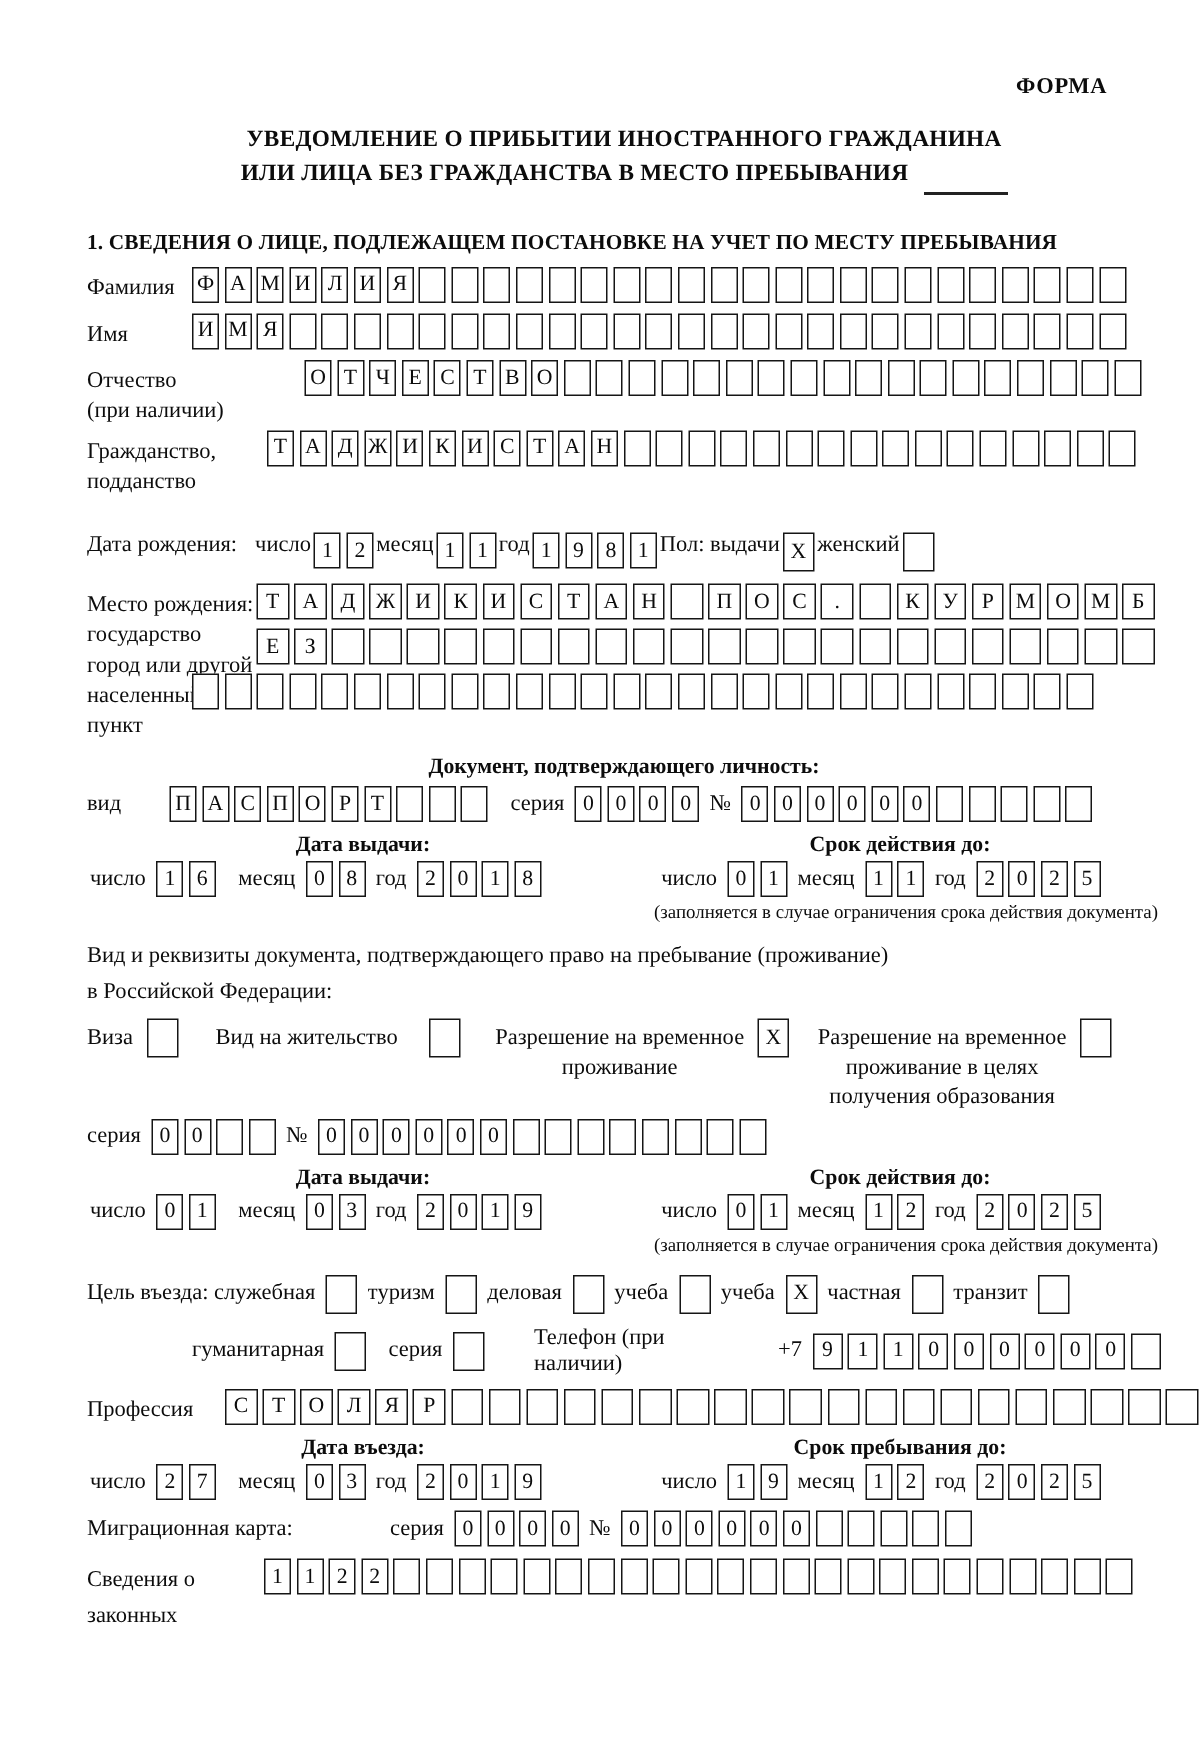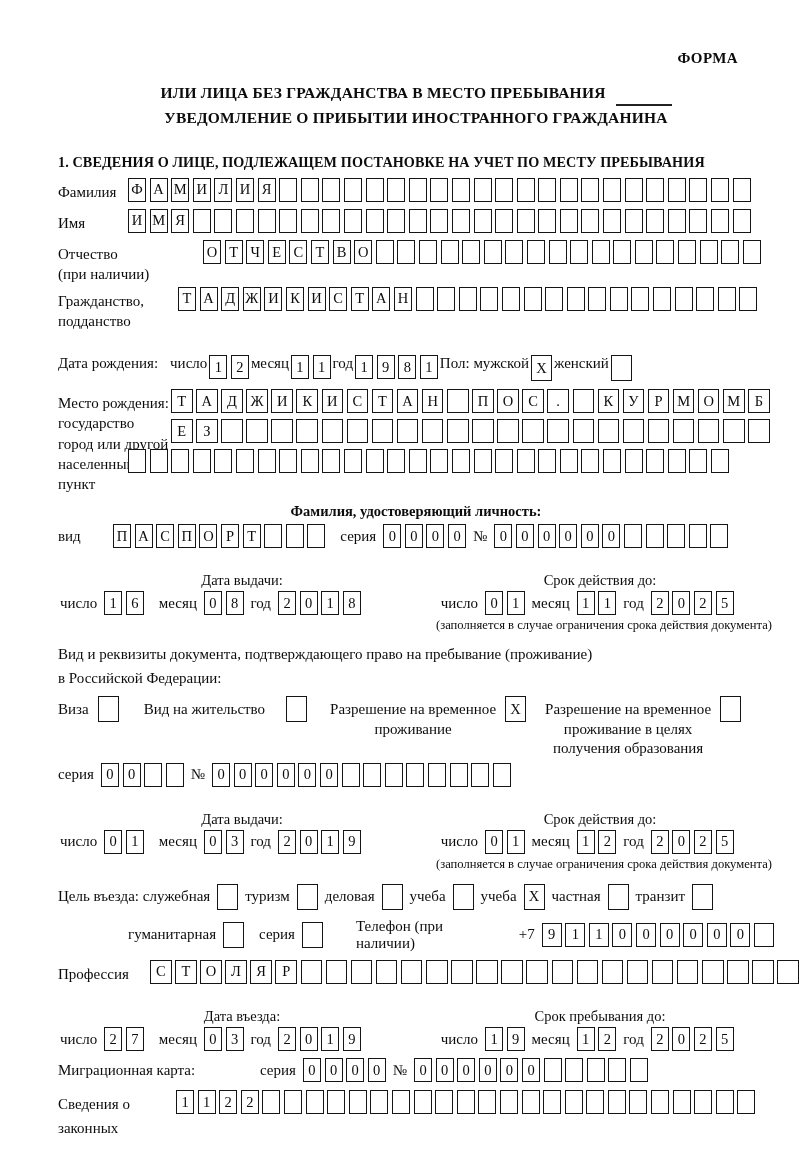--- a/index.html
+++ b/index.html
@@ -31,21 +31,21 @@
   .wide .cell{width:19.5px;}
   .midwide .cell{width:18px;}
   .cb .cell{width:19px;height:24px;}
 
   .stack{display:flex;flex-direction:column;gap:6px;}
 
   
   .subhead{text-align:center;font-weight:bold;font-size:14.5px;margin-top:9px;}
 
   
-  .dheads{display:flex;margin-top:24px;font-size:14.5px;}
+  .dheads{display:flex;margin-top:7px;font-size:14.5px;font-weight:bold;}
   .dheads .h1{width:368px;text-align:center;}
   .dheads .h2{flex:1;text-align:center;}
   .drow{display:flex;margin-top:2px;}
   .dgroup{display:flex;align-items:center;gap:5px;}
   .dgroup .t{padding:0 2px;}
   .drow .spacer{width:78px;}
   .note{font-size:12.6px;text-align:right;margin-top:3px;margin-right:2px;}
 
   .plain{margin-top:9px;line-height:1.6;}
 
@@ -60,22 +60,22 @@
   .reps .rlbl{width:118px;flex:none;line-height:1.6;padding-top:2px;}
 </style>
 </head>
 <body>
 
 <div class="page">
 
   <div class="forma">ФОРМА</div>
 
   <div class="title">
+    <div>УВЕДОМЛЕНИЕ О ПРИБЫТИИ ИНОСТРАННОГО ГРАЖДАНИНА</div>
     <div><span>ИЛИ ЛИЦА БЕЗ ГРАЖДАНСТВА В МЕСТО ПРЕБЫВАНИЯ</span><span class="blank-line">&nbsp;</span></div>
-    <div>УВЕДОМЛЕНИЕ О ПРИБЫТИИ ИНОСТРАННОГО ГРАЖДАНИНА</div>
   </div>
 
   <div class="sect">1. СВЕДЕНИЯ О ЛИЦЕ, ПОДЛЕЖАЩЕМ ПОСТАНОВКЕ НА УЧЕТ ПО МЕСТУ ПРЕБЫВАНИЯ</div>
 
   <div class="frow">
     <span class="lbl" style="width:70px">Фамилия</span>
     <span class="boxrow">
         <span class="cell">Ф</span>
         <span class="cell">А</span>
         <span class="cell">М</span>
@@ -227,21 +227,21 @@
         <span class="cell">1</span>
         <span class="cell">1</span>
       </span>
     <span>год</span>
     <span class="boxrow">
         <span class="cell">1</span>
         <span class="cell">9</span>
         <span class="cell">8</span>
         <span class="cell">1</span>
       </span>
-    <span>Пол: мужской</span>
+    <span>Пол: выдачи</span>
     <span class="boxrow cb">
         <span class="cell">X</span>
       </span>
     <span>женский</span>
     <span class="boxrow cb">
         <span class="cell"></span>
       </span>
   </div>
 
   <div class="frow" style="margin-top:8px">
@@ -330,21 +330,21 @@
           <span class="cell"></span>
           <span class="cell"></span>
           <span class="cell"></span>
           <span class="cell"></span>
           <span class="cell"></span>
           <span class="cell"></span>
         </span>
     </span>
   </div>
 
-  <div class="subhead">Фамилия, удостоверяющий личность:</div>
+  <div class="subhead">Документ, подтверждающего личность:</div>
 
   <div class="frow" style="margin-top:4px;align-items:center;gap:7px">
     <span style="width:48px">вид</span>
     <span class="boxrow">
         <span class="cell">П</span>
         <span class="cell">А</span>
         <span class="cell">С</span>
         <span class="cell">П</span>
         <span class="cell">О</span>
         <span class="cell">Р</span>

